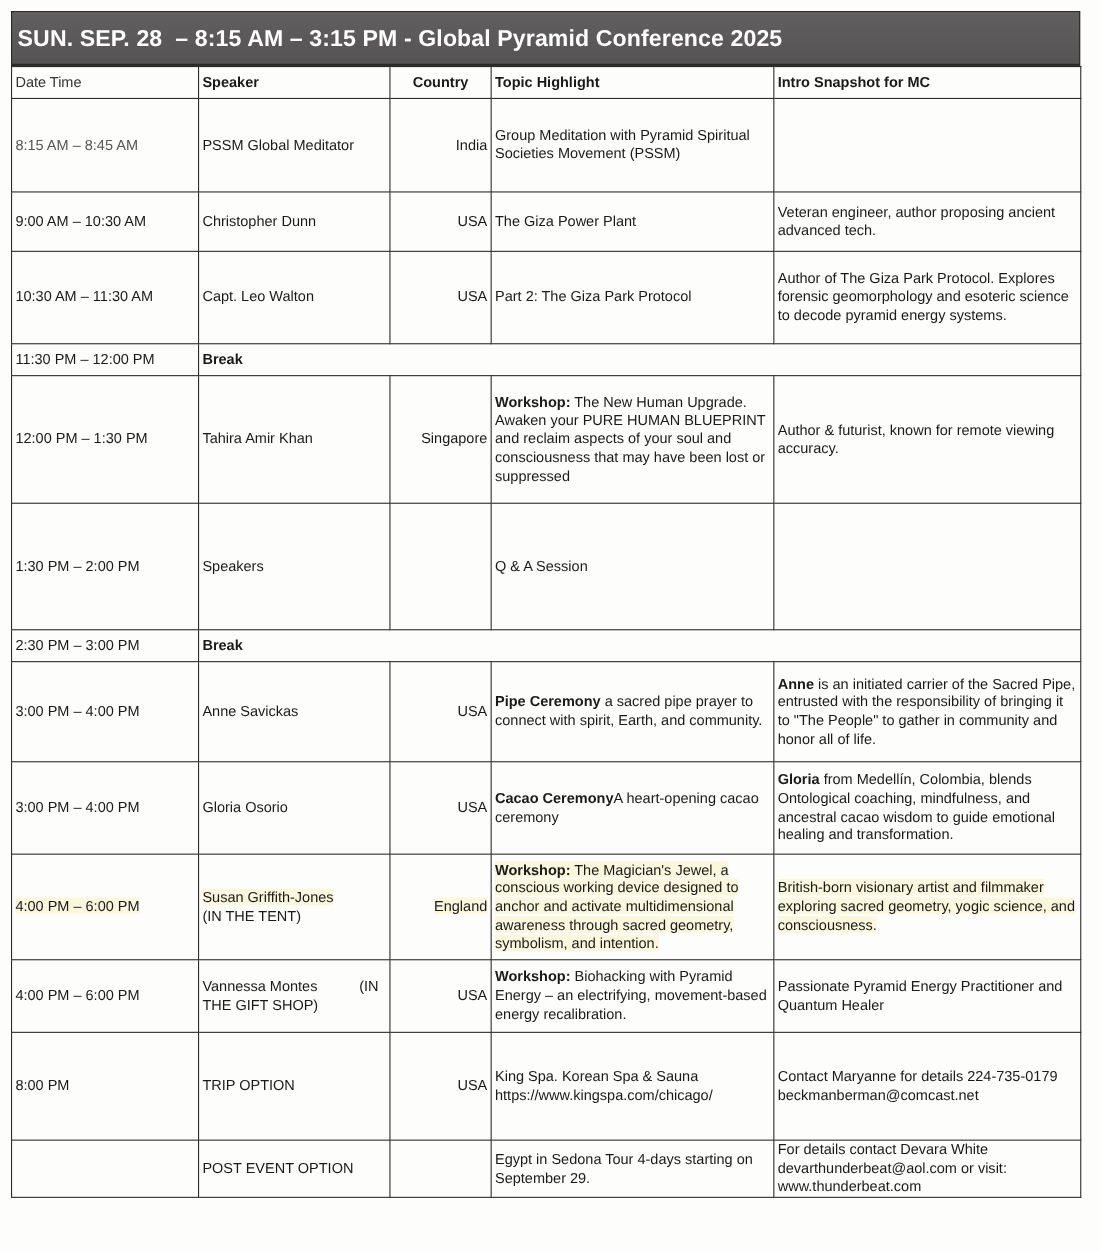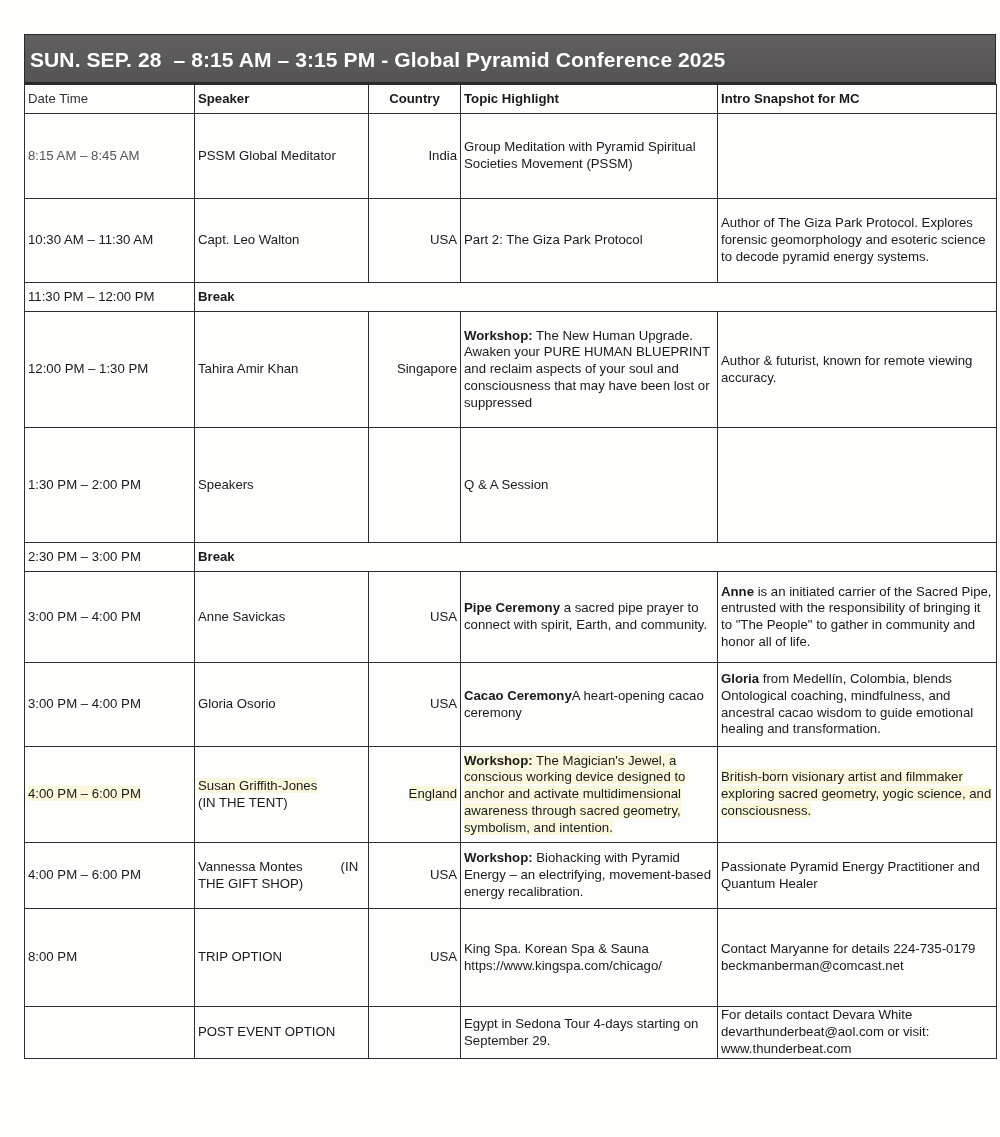--- a/index.html
+++ b/index.html
@@ -5,21 +5,21 @@
     html, body { margin: 0; padding: 0; }
     body {
       width: 1000px; height: 1137px;
       background: #fdfdfc;
       position: relative;
       font-family: "Liberation Sans", sans-serif;
       color: #1a1a1a;
       overflow: hidden;
     }
     .sheet {
-      position: absolute; left: 24px; top: 10px; width: 972px; margin-top: 24px;
+      position: absolute; left: 10px; top: 10px; width: 972px;
     }
     .title-bar {
       height: 50px;
       background: #5a5858;
       background-image: linear-gradient(180deg, #615f5f 0%, #555353 100%);
       border: 1px solid #2a2a2a;
       border-bottom: 2px solid #2a2a2a;
       box-sizing: border-box;
       color: #ffffff;
       font-weight: bold;
@@ -84,20 +84,27 @@
     <tbody>
 
       <tr style="height:85px">
         <td class="faint">8:15 AM – 8:45 AM</td>
         <td>PSSM Global Meditator</td>
         <td class="c-country">India</td>
         <td>Group Meditation with Pyramid Spiritual Societies Movement (PSSM)</td>
         <td></td>
       </tr>
 
+      <tr style="height:54px">
+        <td>9:00 AM – 10:30 AM</td>
+        <td>Christopher Dunn</td>
+        <td class="c-country">USA</td>
+        <td>The Giza Power Plant</td>
+        <td>Veteran engineer, author proposing ancient advanced tech.</td>
+      </tr>
 
       <tr style="height:84px">
         <td>10:30 AM – 11:30 AM</td>
         <td>Capt. Leo Walton</td>
         <td class="c-country">USA</td>
         <td>Part 2: The Giza Park Protocol</td>
         <td>Author of The Giza Park Protocol. Explores forensic geomorphology and esoteric science to decode pyramid energy systems.</td>
       </tr>
 
       <tr style="height:29px">

